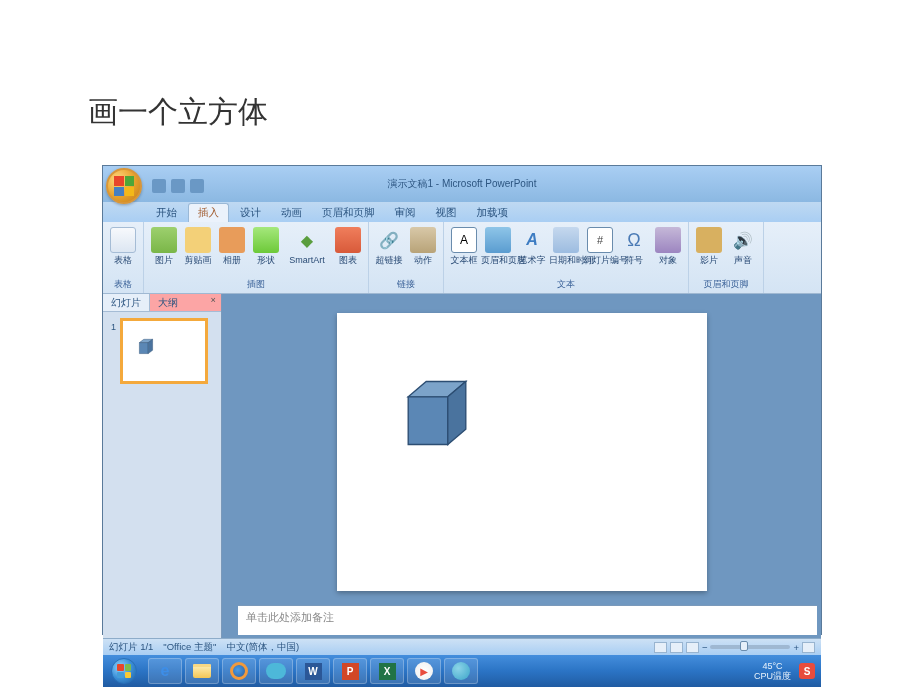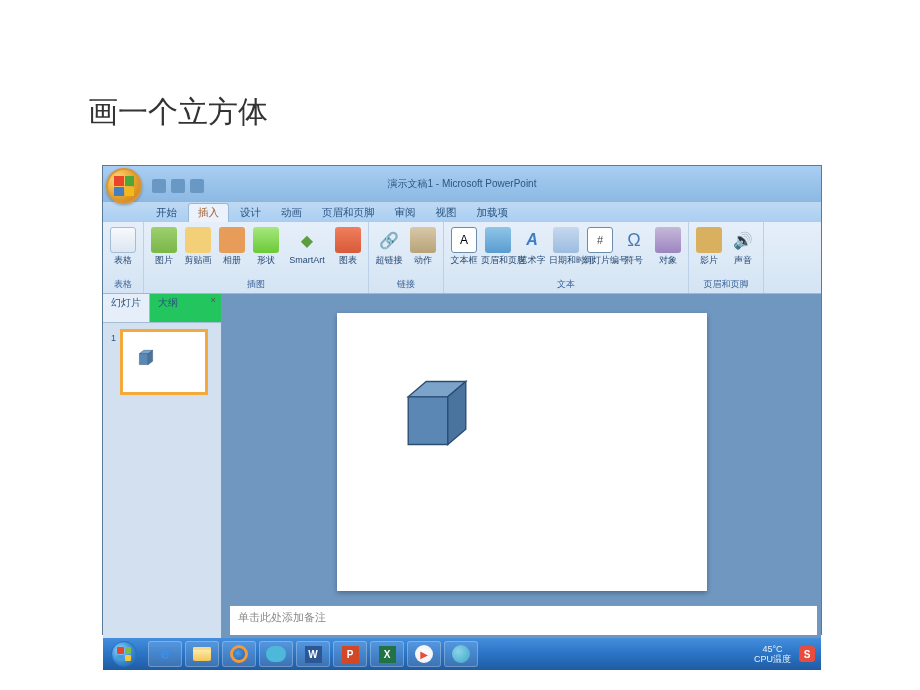--- a/index.html
+++ b/index.html
@@ -32,34 +32,34 @@
     .group-label { font-size: 9px; color: #3c6399; padding-bottom: 1px; }
     .ribbon-item { display: flex; flex-direction: column; align-items: center; width: 30px; cursor: pointer; }
     .ribbon-item.wide { width: 44px; }
     .ribbon-icon { width: 26px; height: 26px; border-radius: 3px; margin-bottom: 2px; display: flex; align-items: center; justify-content: center; font-size: 16px; }
     .ribbon-label { font-size: 9px; color: #2a4b75; text-align: center; line-height: 10px; white-space: nowrap; }
     
     
     .workspace { display: flex; height: 344px; background: #7199c2; }
     
     .outline-panel { width: 119px; background: #d3e0ef; border-right: 1px solid #7a99ba; display: flex; flex-direction: column; }
-    .outline-tabs { display: flex; height: 29px; background: #22c55e; border-bottom: 1px solid #a5bcd5; font-size: 10px; font-family: Liberation Mono, monospace; }
+    .outline-tabs { display: flex; height: 18px; background: #fca5a5; border-bottom: 1px solid #a5bcd5; font-size: 10px; font-family: Liberation Mono, monospace; }
     .outline-tab { padding: 2px 8px; cursor: pointer; color: #2c5580; }
     .outline-tab.active { background: #e6eff9; border-right: 1px solid #a5bcd5; }
     .outline-close { margin-left: auto; padding: 2px 5px; cursor: pointer; color: #555; font-size: 9px; }
     .thumbnail-zone { flex: 1; padding: 6px 8px; }
     .slide-thumb-wrap { display: flex; gap: 4px; }
     .slide-num { font-size: 9px; color: #2c5580; padding-top: 4px; }
     .slide-thumb { width: 88px; height: 66px; background: white; border: 3px solid #f4a93c; }
     .thumb-cube { margin: 15px 0 0 12px; }
     
     .main-area { flex: 1; display: flex; flex-direction: column; background: #6f97c0; }
     .slide-area { flex: 1; display: flex; align-items: center; justify-content: center; padding: 12px 15px 8px 15px; }
     .slide-canvas { width: 370px; height: 278px; background: white; box-shadow: 0 2px 5px rgba(0,0,0,0.3); position: relative; }
-    .notes-area { height: 30px; background: white; border-top: 1px solid #7a99ba; padding: 4px 8px; font-size: 11px; color: #888; margin: 0 4px 3px 8px; }
+    .notes-area { height: 30px; background: white; border-top: 1px solid #7a99ba; padding: 4px 8px; font-size: 11px; color: #888; margin: 0 4px 3px 16px; }
     
     
     .cube-svg { position: absolute; }
     
     
     .status-bar { height: 17px; background: linear-gradient(#cde1f5, #a9cef3); display: flex; align-items: center; font-size: 9.5px; color: #2c5580; padding: 0 6px; gap: 10px; border-top: 1px solid #8dacc9; }
     .status-right { margin-left: auto; display: flex; gap: 3px; align-items: center; }
     .view-btn { width: 13px; height: 11px; background: #e6eff9; border: 1px solid #98b4d0; }
     .zoom-slider-wrap { width: 80px; height: 4px; background: #9fb8d2; position: relative; border-radius: 2px; }
     .zoom-handle { width: 8px; height: 10px; background: #e6eff9; border: 1px solid #6a8cad; position: absolute; top: -4px; left: 30px; border-radius: 2px; }
@@ -287,20 +287,36 @@
             <polygon points="18,32 62,32 82,15 38,15" fill="#7ca3c9" stroke="#2c4d72" stroke-width="1.5"></polygon>
             <polygon points="18,32 62,32 62,85 18,85" fill="#5b87b5" stroke="#2c4d72" stroke-width="1.5"></polygon>
             <polygon points="62,32 82,15 82,68 62,85" fill="#4a739e" stroke="#2c4d72" stroke-width="1.5"></polygon>
           </svg>
         </div>
       </div>
       <div class="notes-area">单击此处添加备注</div>
     </div>
   </div>
 
+  <div class="status-bar">
+    <span>幻灯片 1/1</span>
+    <span>"Office 主题"</span>
+    <span>中文(简体，中国)</span>
+    <div class="status-right">
+      <div class="view-btn"></div>
+      <div class="view-btn"></div>
+      <div class="view-btn"></div>
+      <span>−</span>
+      <div class="zoom-slider-wrap">
+          <div class="zoom-handle"></div>
+        </div>
+      <span>+</span>
+      <div class="view-btn"></div>
+    </div>
+  </div>
 
   <div class="taskbar">
     <div class="start-btn">
       <div class="win-orb">
           <span></span>
           <span></span>
           <span></span>
           <span></span>
         </div>
     </div>

